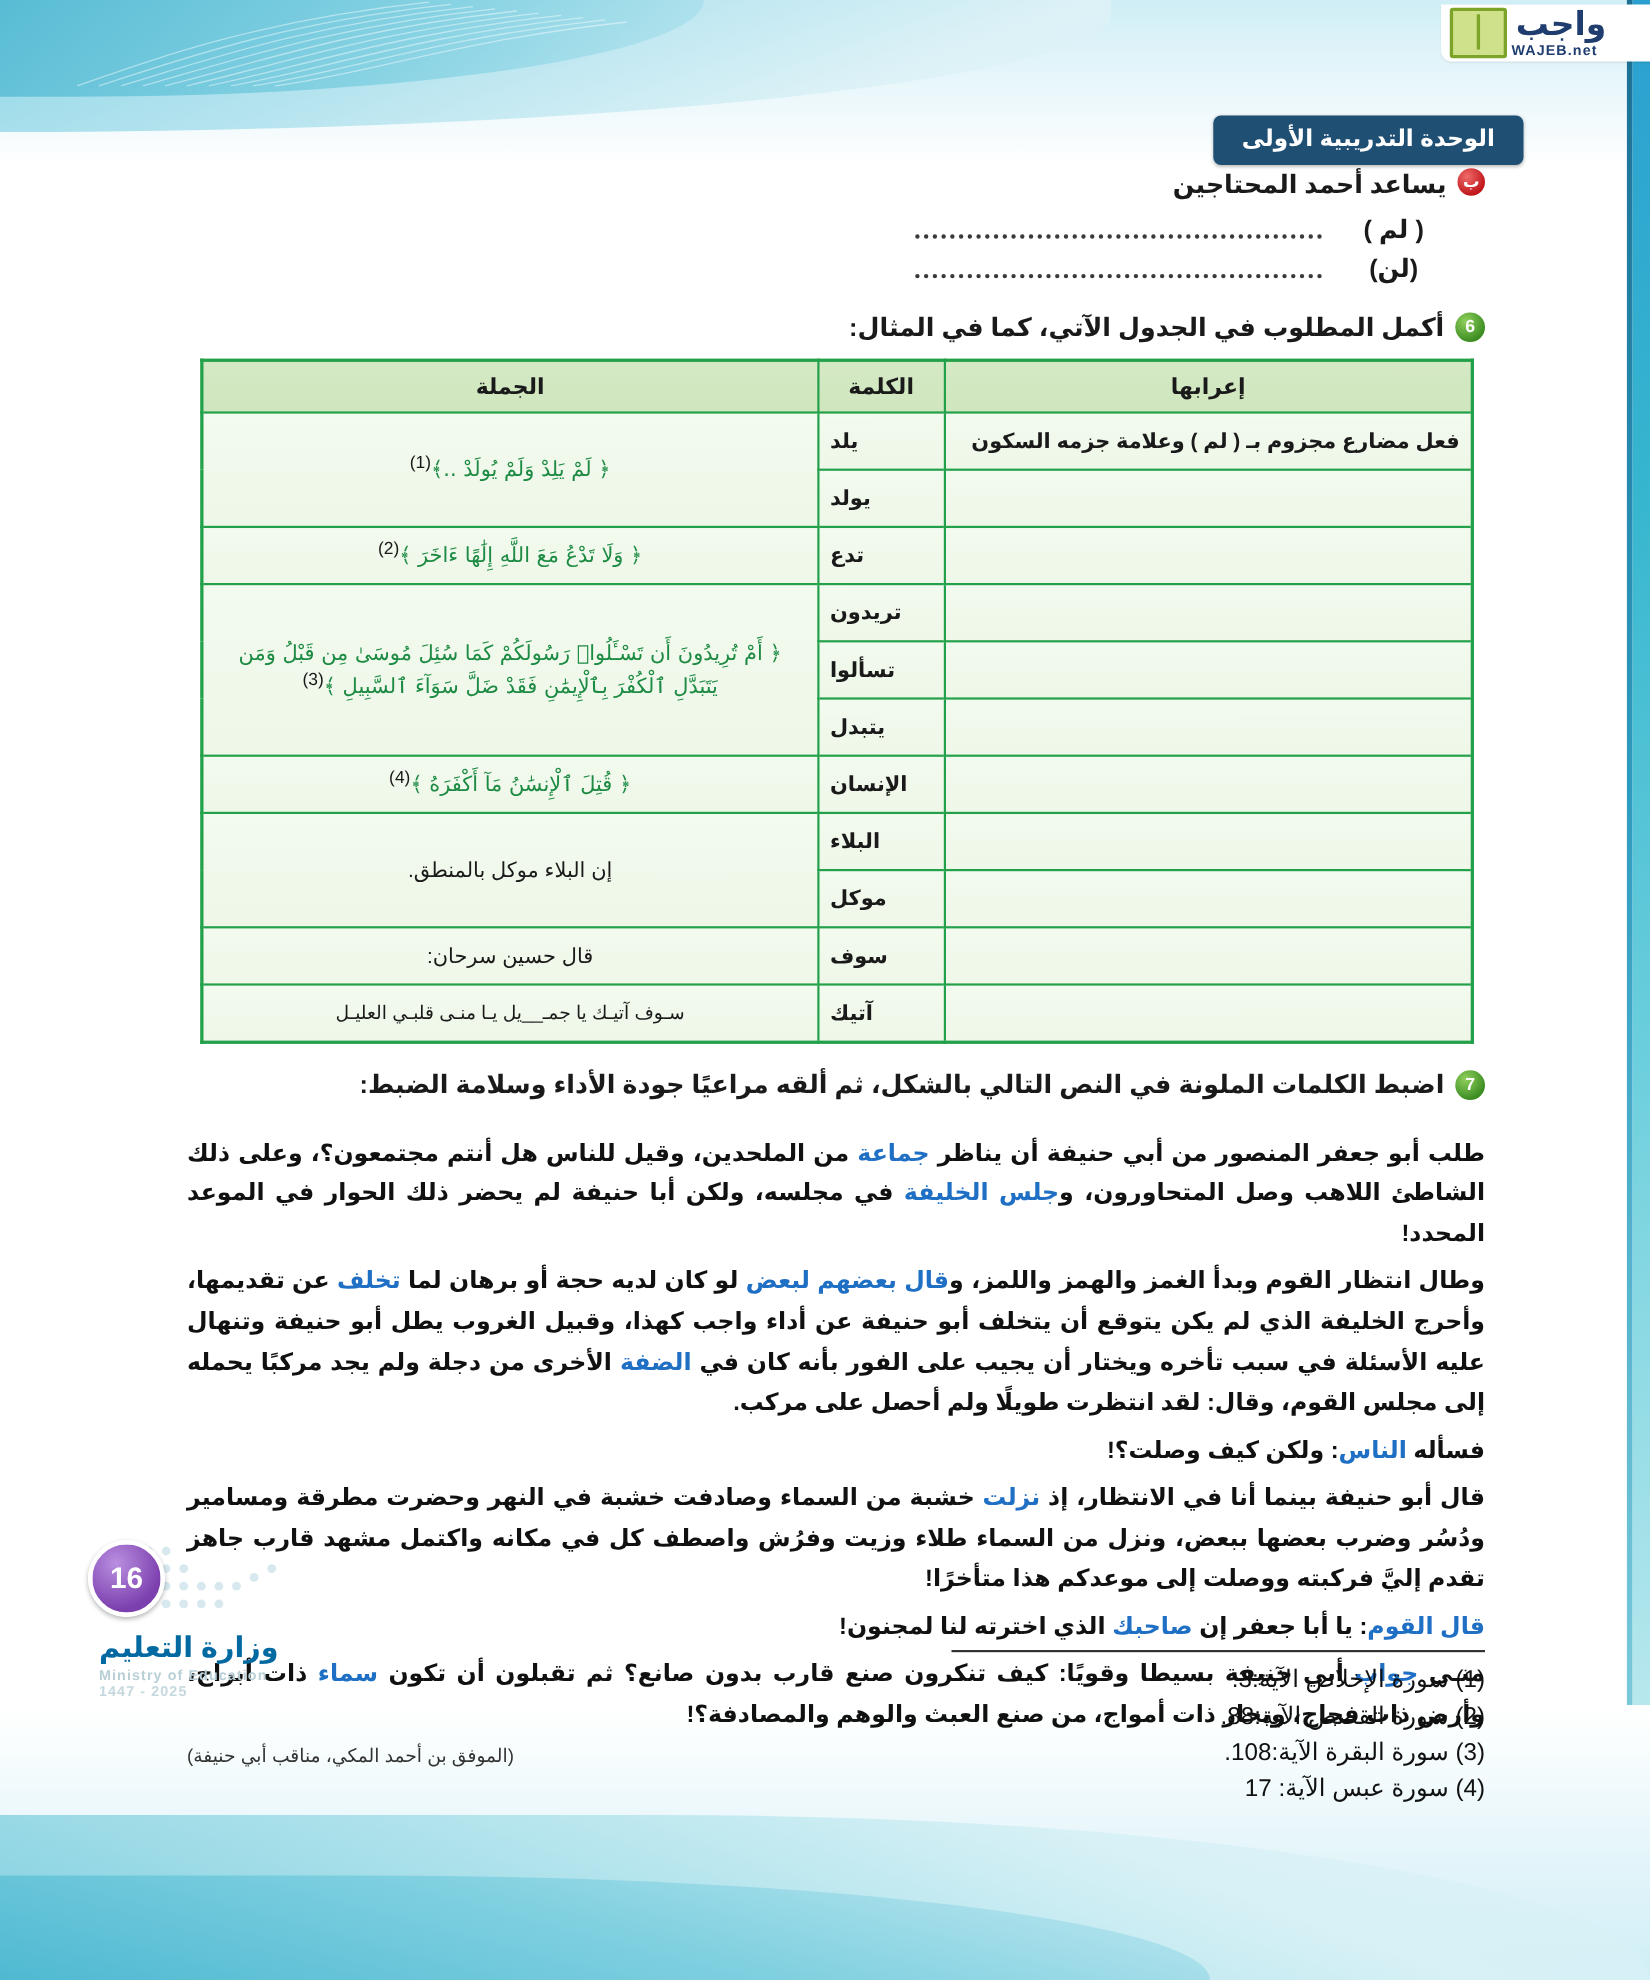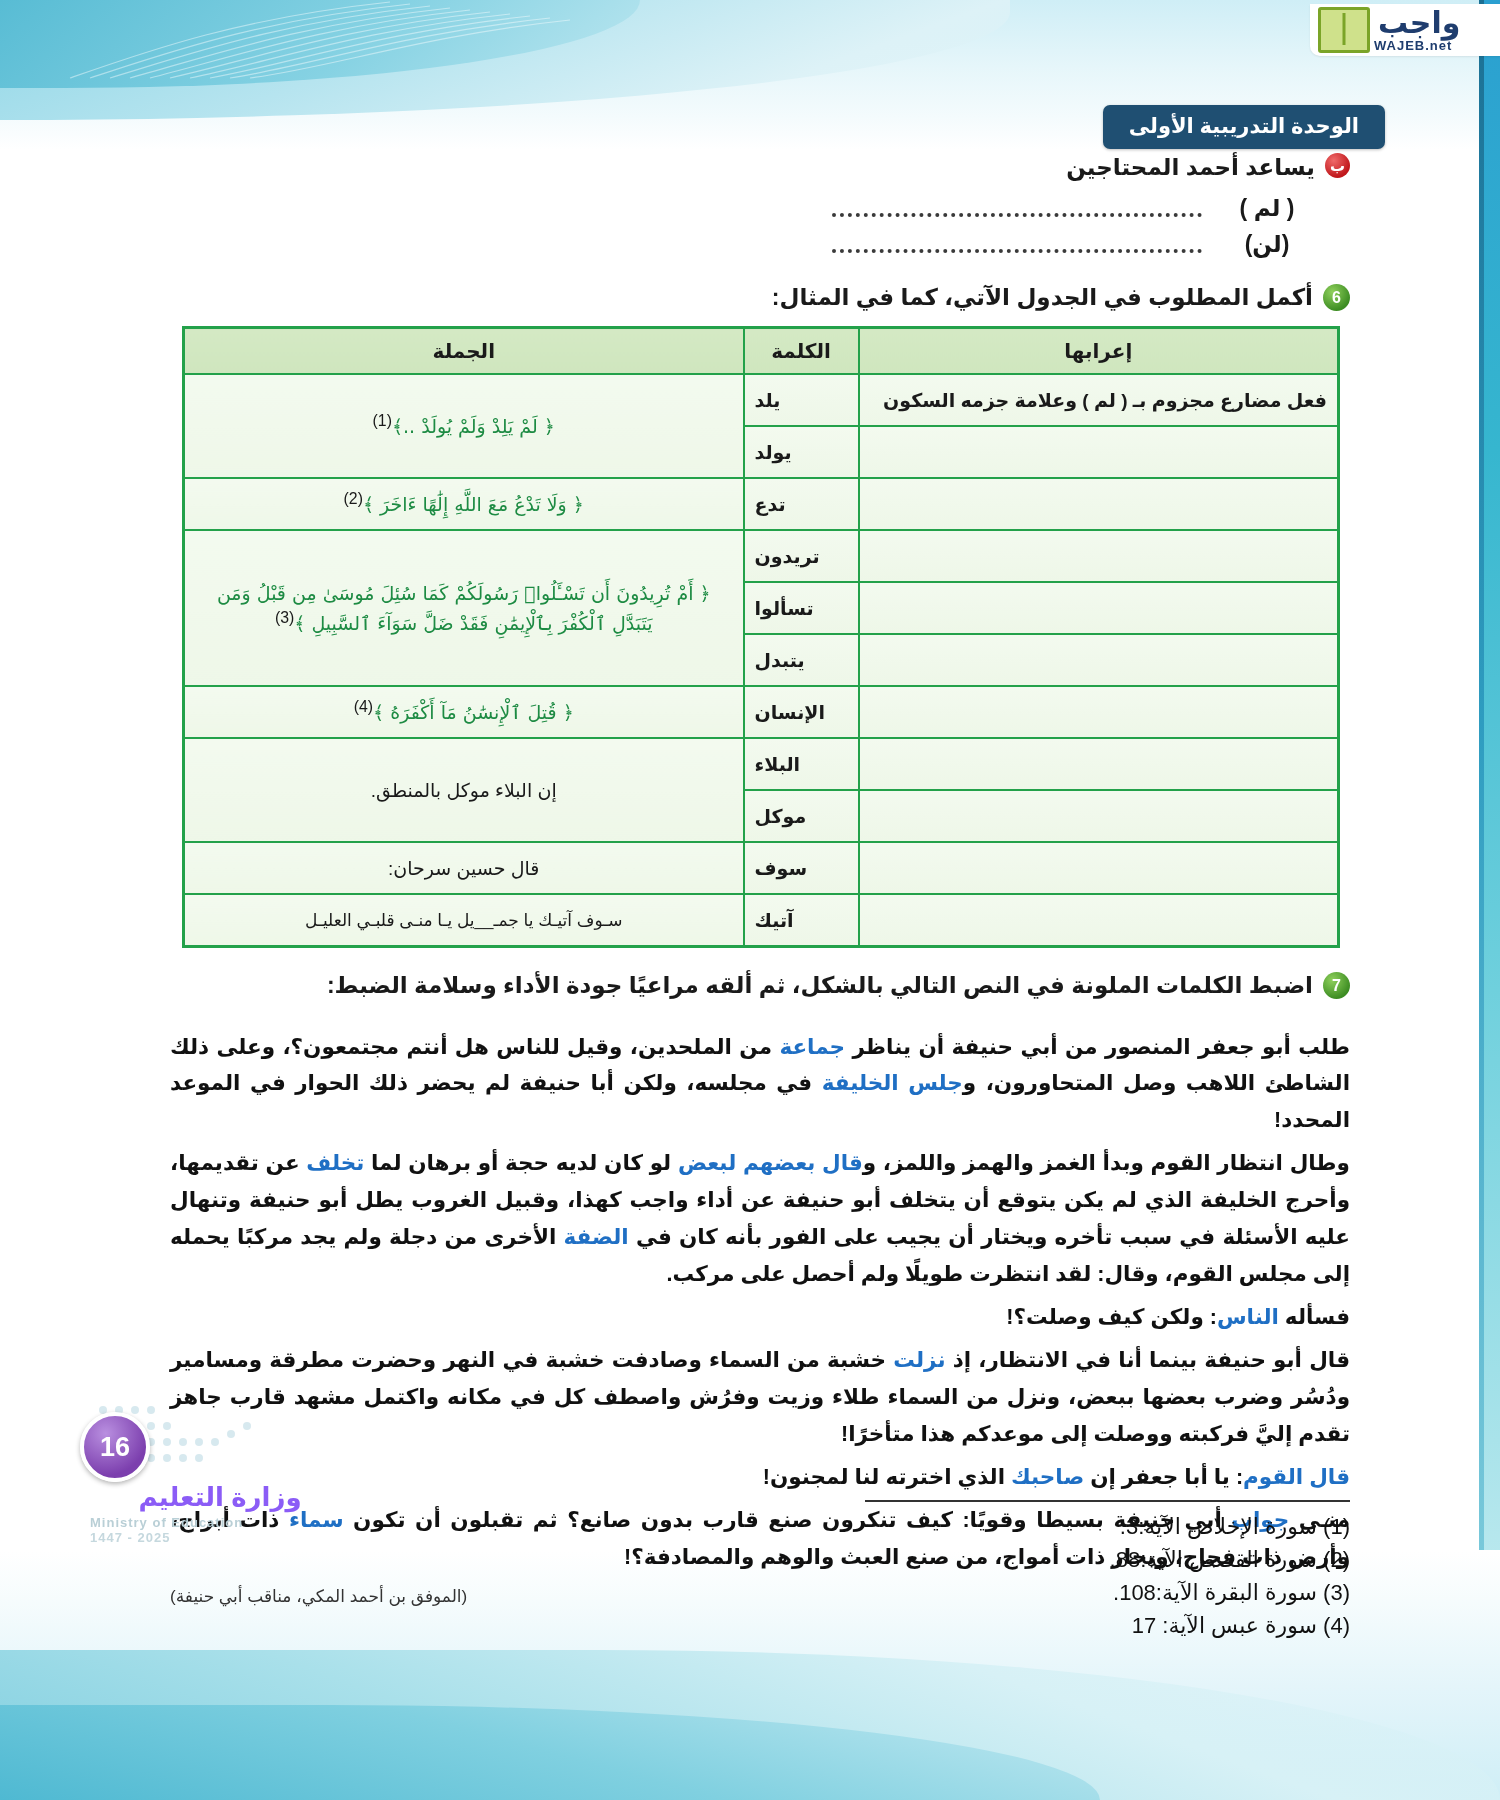--- a/index.html
+++ b/index.html
@@ -142,25 +142,25 @@
   .fn-wrap{position:absolute;top:1500px;right:150px;width:1180px;}
   .fn-rule{width:485px;height:2px;background:#333;margin:0 0 8px auto;}
   .fn{font-size:22px;color:#111;line-height:1.5;text-align:right;direction:rtl;}
 
   
   .dots-deco{position:absolute;left:95px;bottom:330px;width:175px;height:70px;opacity:.55;}
   .moe{
     position:absolute;left:90px;bottom:255px;width:260px;text-align:left;
     color:#b9cfd6;font-size:13px;letter-spacing:1px;font-weight:bold;
   }
-  .moe .ar{font-size:26px;color:#8b5cf6;letter-spacing:3px;display:block;margin-bottom:2px;text-align:center;}
+  .moe .ar{font-size:26px;color:#0369a1;letter-spacing:3px;display:block;margin-bottom:2px;}
   .moe .yr{font-size:13px;color:#c5d8de;}
 
   .pagenum{
-    position:absolute;left:80px;bottom:318px;
+    position:absolute;left:80px;bottom:330px;
   }
   .pagenum-circle{
     width:62px;height:62px;border-radius:50%;
     background:radial-gradient(circle at 35% 28%,#b98fe0,#7c3fae 70%);
     border:4px solid #ffffff;
     box-shadow:0 2px 5px rgba(0,0,0,.3);
     color:#fff;font-size:27px;font-weight:bold;
     display:flex;align-items:center;justify-content:center;
   }
 

